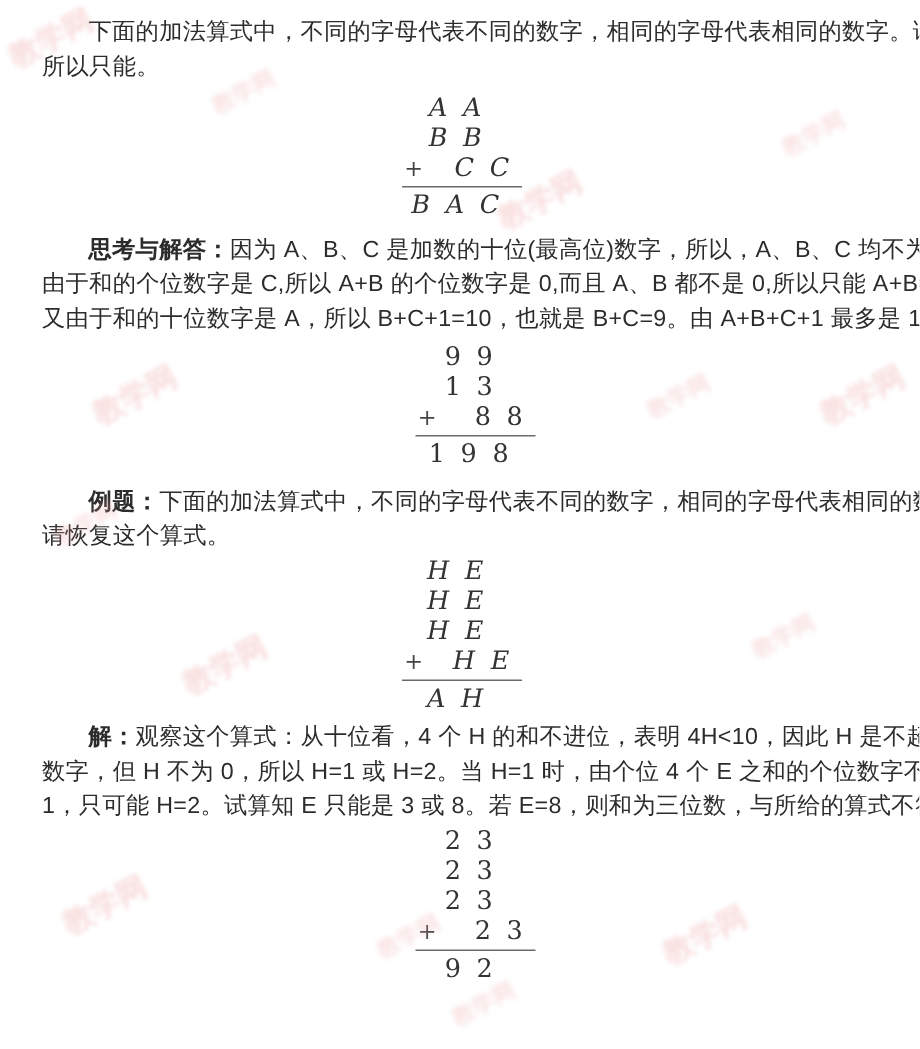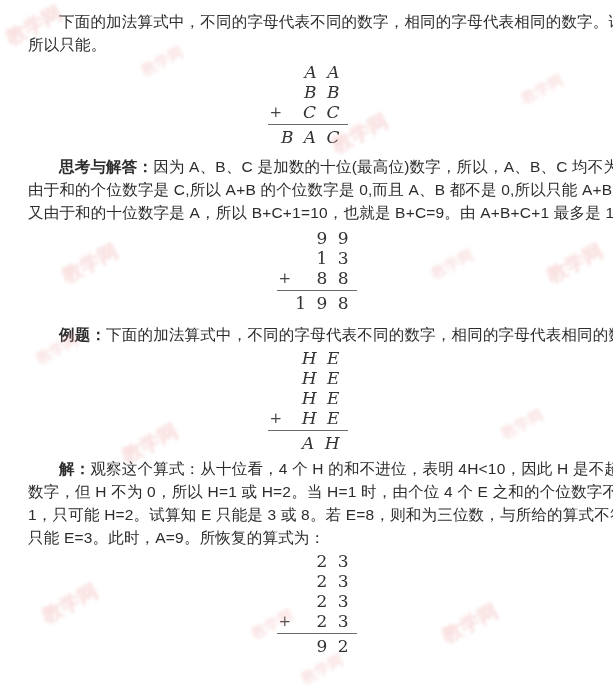--- a/index.html
+++ b/index.html
@@ -40,20 +40,21 @@
     font-family: "DejaVu Serif", "Liberation Serif", serif;
     font-size: 17px;
     color: #333333;
   }
   .addition.shift { margin-left: 18px; }
   .add-row {
     line-height: 20px;
     padding-right: 8px;
     word-spacing: 5px;
     white-space: nowrap;
+    text-align: center;
   }
   .plus-row {
     display: flex;
     justify-content: space-between;
     padding-left: 2px;
   }
   .plus-row .plus { font-size: 15px; color: #444; }
   .add-rule {
     border-top: 1px solid #6a6a6a;
     margin-top: 2px;
@@ -127,41 +128,41 @@
         <span class="plus">+</span>
         <span>8 8</span>
       </div>
       <div class="add-rule"></div>
       <div class="add-row sum">1 9 8</div>
     </div>
   </div>
 
   <div class="para">
     <div class="line first"><span class="lead">例题：</span><span>下面的加法算式中，不同的字母代表不同的数字，相同的字母代表相同的数字。</span></div>
+    <div class="line">请恢复这个算式。</div>
   </div>
 
   <div class="add-wrap m3">
     <div class="addition italic">
       <div class="add-row">H E</div>
       <div class="add-row">H E</div>
       <div class="add-row">H E</div>
       <div class="add-row plus-row">
         <span class="plus">+</span>
         <span>H E</span>
       </div>
       <div class="add-rule"></div>
       <div class="add-row sum">A H</div>
     </div>
   </div>
 
   <div class="para">
     <div class="line first"><span class="lead">解：</span><span>观察这个算式：从十位看，4 个 H 的和不进位，表明 4H&lt;10，因此 H 是不超过 2 的</span></div>
     <div class="line">数字，但 H 不为 0，所以 H=1 或 H=2。当 H=1 时，由个位 4 个 E 之和的个位数字不可能等于</div>
     <div class="line">1，只可能 H=2。试算知 E 只能是 3 或 8。若 E=8，则和为三位数，与所给的算式不符。因此</div>
-    <div class="line">只能 E=3。此时，A=9。所恢复的算式为：</div>
   </div>
 
   <div class="add-wrap m4">
     <div class="addition shift">
       <div class="add-row">2 3</div>
       <div class="add-row">2 3</div>
       <div class="add-row">2 3</div>
       <div class="add-row plus-row">
         <span class="plus">+</span>
         <span>2 3</span>

